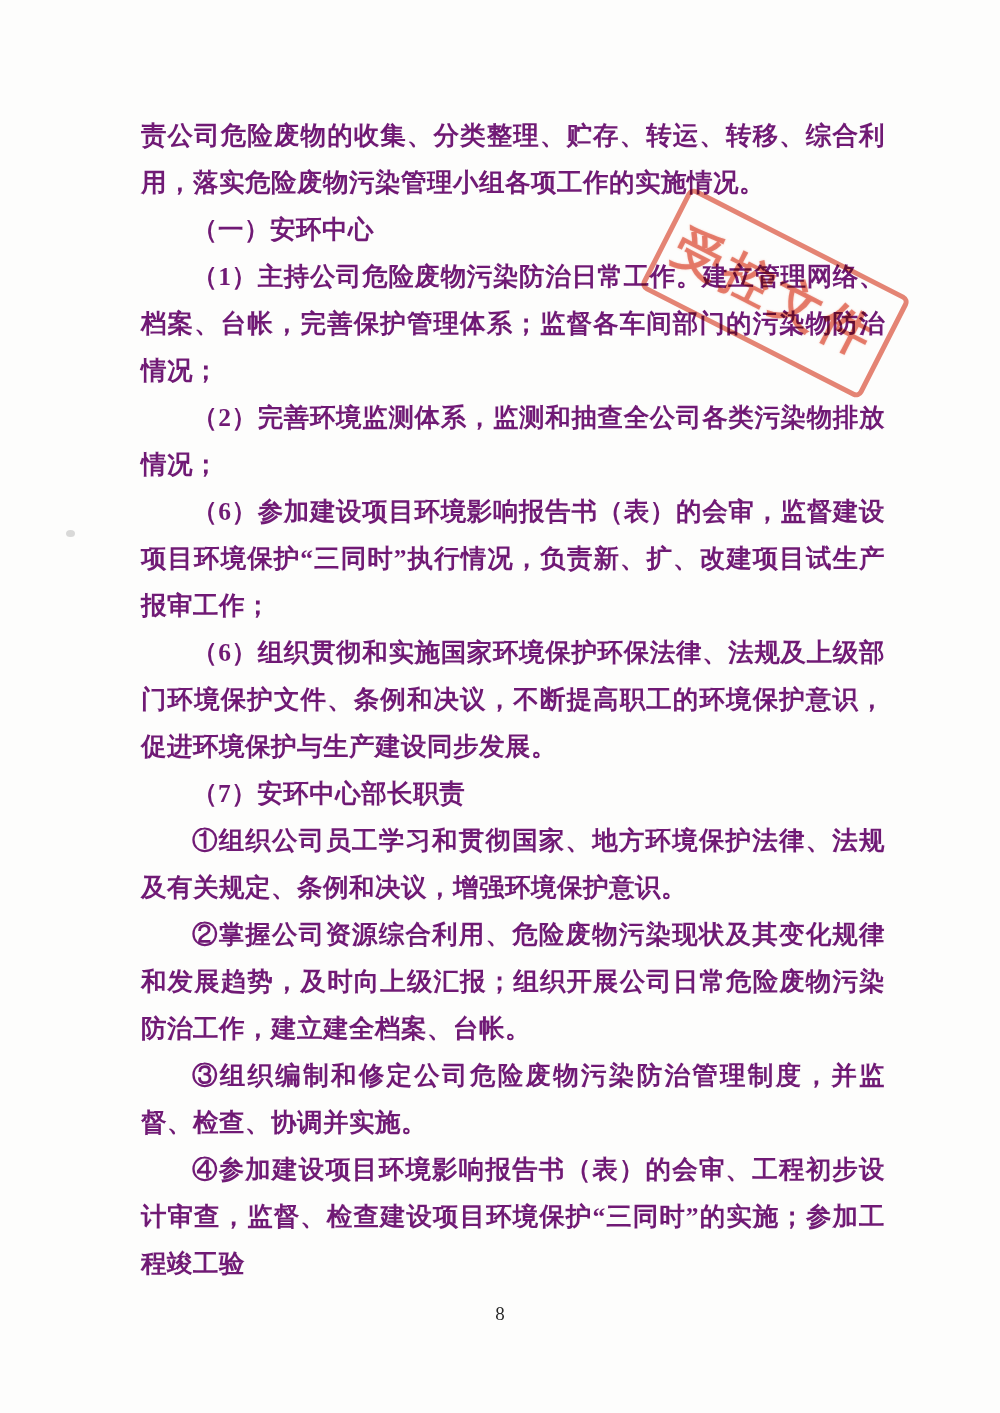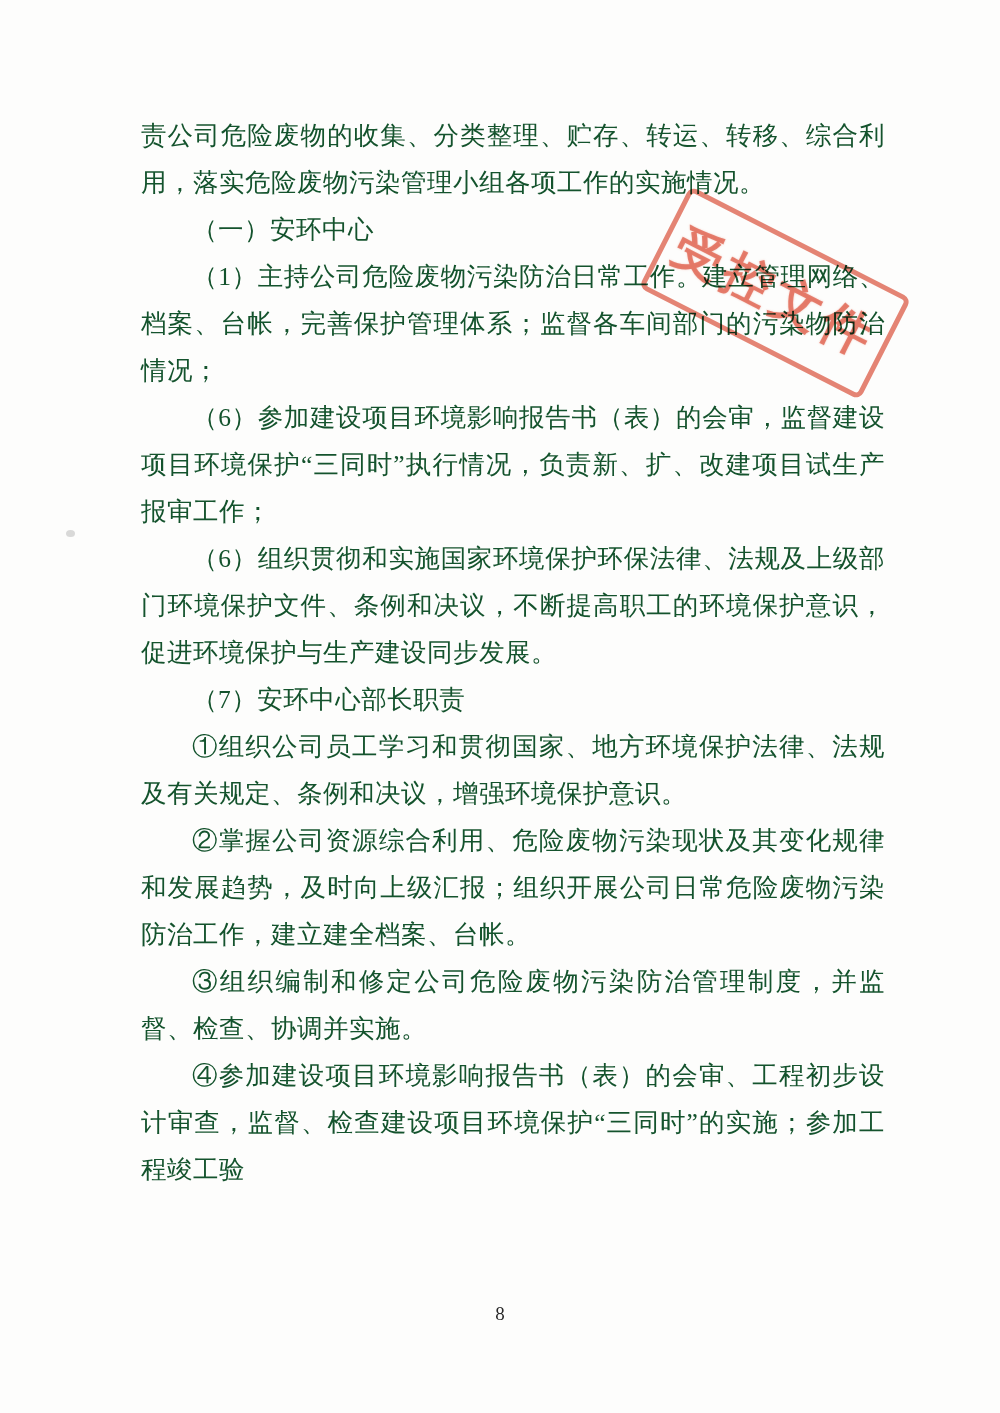--- a/index.html
+++ b/index.html
@@ -11,21 +11,22 @@
     overflow:hidden;
     font-family:"Liberation Serif","DejaVu Serif",serif;
   }
   .content{
     position:absolute;
     left:141px;
     top:112px;
     width:744px;
     font-size:25.5px;
     line-height:47px;
-    color:#14532d;
+    color:#701a75;
+    font-weight:bold;
   }
   .para{
     margin:0;
     text-align:justify;
     text-justify:inter-ideograph;
     letter-spacing:0.5px;
   }
   .para.indent{ text-indent:2em; }
   .stamp{
     position:absolute;
@@ -71,20 +72,21 @@
 </style>
 </head>
 <body>
 
 <div class="page">
 
   <div class="content">
       <p class="para">责公司危险废物的收集、分类整理、贮存、转运、转移、综合利用，落实危险废物污染管理小组各项工作的实施情况。</p>
       <p class="para indent">（一）安环中心</p>
       <p class="para indent">（1）主持公司危险废物污染防治日常工作。建立管理网络、档案、台帐，完善保护管理体系；监督各车间部门的污染物防治情况；</p>
+      <p class="para indent">（2）完善环境监测体系，监测和抽查全公司各类污染物排放情况；</p>
       <p class="para indent">（6）参加建设项目环境影响报告书（表）的会审，监督建设项目环境保护“三同时”执行情况，负责新、扩、改建项目试生产报审工作；</p>
       <p class="para indent">（6）组织贯彻和实施国家环境保护环保法律、法规及上级部门环境保护文件、条例和决议，不断提高职工的环境保护意识，促进环境保护与生产建设同步发展。</p>
       <p class="para indent">（7）安环中心部长职责</p>
       <p class="para indent">①组织公司员工学习和贯彻国家、地方环境保护法律、法规及有关规定、条例和决议，增强环境保护意识。</p>
       <p class="para indent">②掌握公司资源综合利用、危险废物污染现状及其变化规律和发展趋势，及时向上级汇报；组织开展公司日常危险废物污染防治工作，建立建全档案、台帐。</p>
       <p class="para indent">③组织编制和修定公司危险废物污染防治管理制度，并监督、检查、协调并实施。</p>
       <p class="para indent">④参加建设项目环境影响报告书（表）的会审、工程初步设计审查，监督、检查建设项目环境保护“三同时”的实施；参加工程竣工验</p>
     </div>
 
   <div class="stamp" style="border-color: rgba(221, 86, 64, 0.72);">

